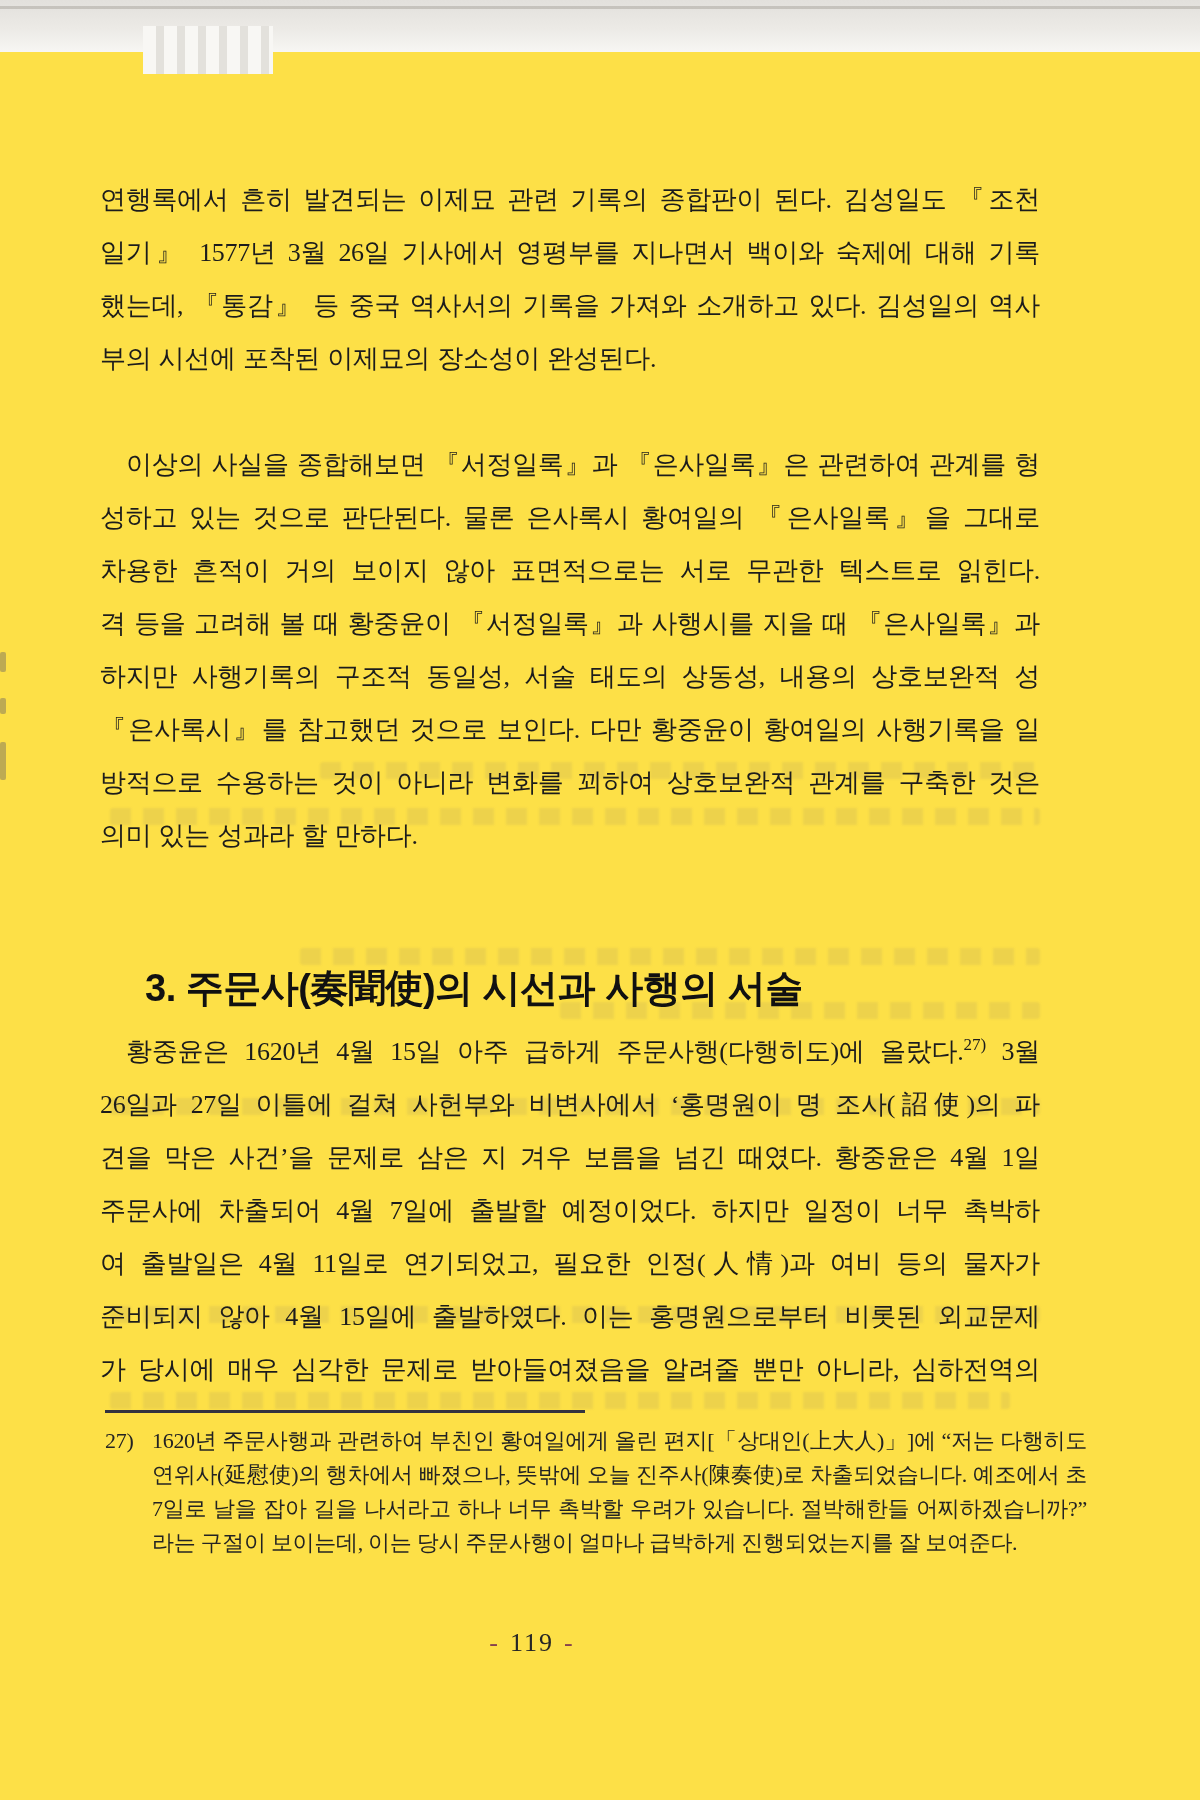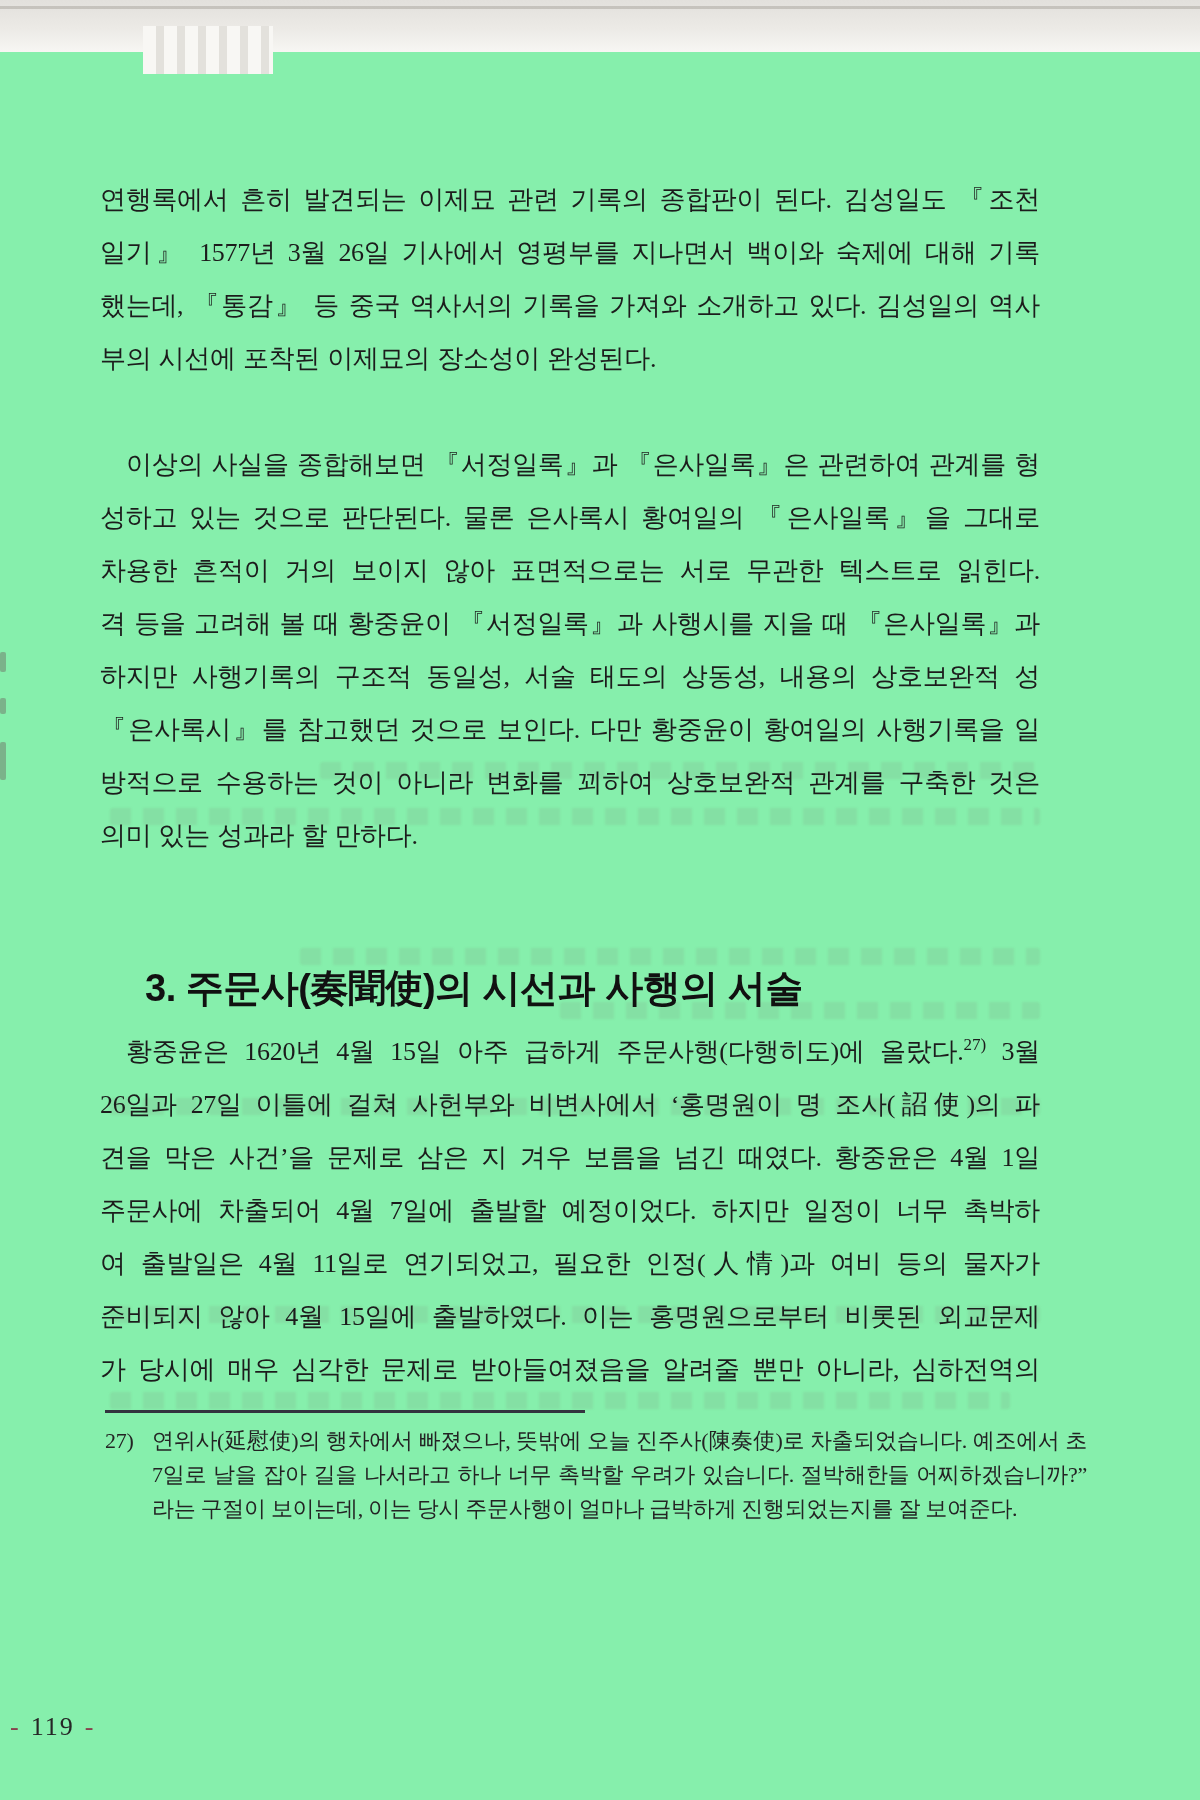--- a/index.html
+++ b/index.html
@@ -4,21 +4,21 @@
 <style>
   html,body{margin:0;padding:0;}
   body{
     width:1200px;height:1800px;
     background:#f2f1ee;
     font-family:"Liberation Serif","DejaVu Serif",serif;
   }
   .page{
     position:relative;
     width:1200px;height:1800px;
-    background:#86efac;
+    background:#fde047;
     overflow:hidden;
     color:#1c1c1c;
   }
   
   .scan-band{
     position:absolute;top:0;left:0;width:1200px;height:52px;
     background:linear-gradient(180deg,#e2e0dc 0%,#eceae6 55%,#f7f6f3 100%);
   }
   .scan-band .streak{
     position:absolute;top:6px;left:0;width:1200px;height:3px;
@@ -65,22 +65,22 @@
     position:absolute;left:105px;top:1424px;width:982px;
     font-size:22px;line-height:34px;color:#232323;
     letter-spacing:-0.3px;
   }
   .fn-line{padding-left:47px;text-align:justify;text-align-last:justify;white-space:nowrap;}
   .fn-line.last{text-align-last:left;white-space:normal;}
   .fn-first{position:relative;}
   .fn-marker{position:absolute;left:0;top:0;}
   
   .pageno{
-    position:absolute;left:0;top:1712px;width:1064px;
-    text-align:left;font-size:26px;color:#262626;letter-spacing:2px;
+    position:absolute;left:0;top:1628px;width:1064px;
+    text-align:center;font-size:26px;color:#262626;letter-spacing:2px;
   }
   .pageno .dash{color:#87424d;padding:0 10px;}
 </style>
 </head>
 <body>
 
 <div class="page">
 
   <div class="scan-band">
     <div class="streak"></div>
@@ -128,21 +128,21 @@
     <div class="line">주문사에 차출되어 4월 7일에 출발할 예정이었다. 하지만 일정이 너무 촉박하</div>
     <div class="line">여 출발일은 4월 11일로 연기되었고, 필요한 인정(人情)과 여비 등의 물자가</div>
     <div class="line">준비되지 않아 4월 15일에 출발하였다. 이는 홍명원으로부터 비롯된 외교문제</div>
     <div class="line">가 당시에 매우 심각한 문제로 받아들여졌음을 알려줄 뿐만 아니라, 심하전역의</div>
   </div>
 
   <div class="fn-sep"></div>
 
   <div class="footnote">
     <div class="fn-line fn-first">
-      <span class="fn-marker">27)</span>
+      <span class="fn-marker">27)</span><span>1620년 주문사행과 관련하여 부친인 황여일에게 올린 편지[「상대인(上大人)」]에 “저는 다행히도</span>
     </div>
     <div class="fn-line">연위사(延慰使)의 행차에서 빠졌으나, 뜻밖에 오늘 진주사(陳奏使)로 차출되었습니다. 예조에서 초</div>
     <div class="fn-line">7일로 날을 잡아 길을 나서라고 하나 너무 촉박할 우려가 있습니다. 절박해한들 어찌하겠습니까?”</div>
     <div class="fn-line last">라는 구절이 보이는데, 이는 당시 주문사행이 얼마나 급박하게 진행되었는지를 잘 보여준다.</div>
   </div>
 
   <div class="pageno">
     <span class="dash">-</span><span>119</span><span class="dash">-</span>
   </div>
 

